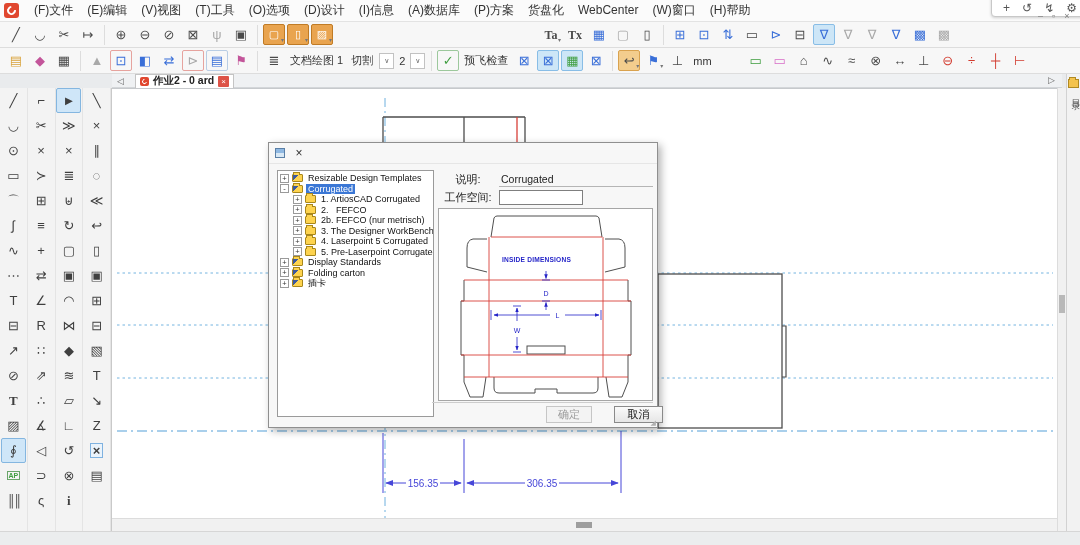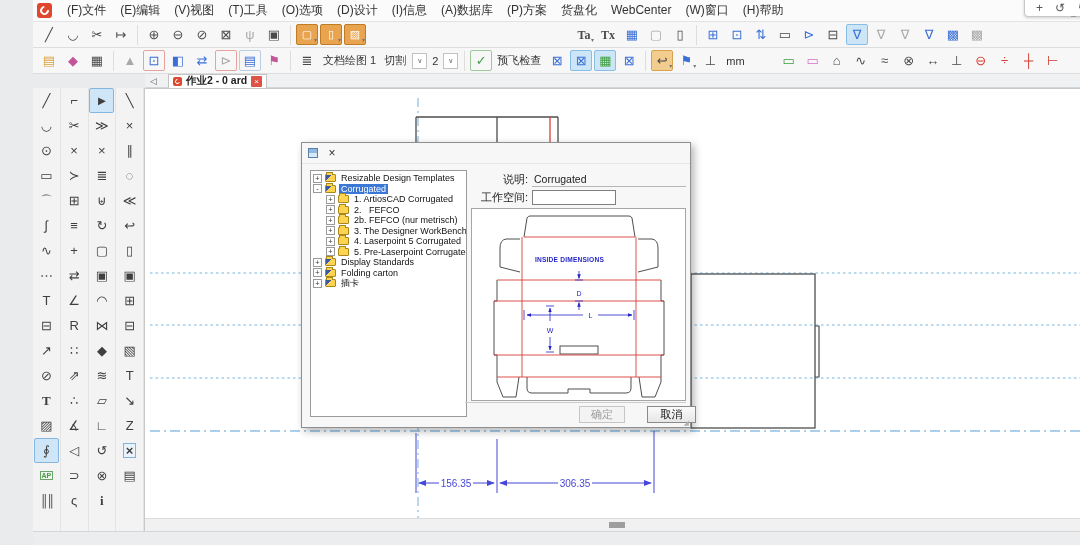--- a/index.html
+++ b/index.html
@@ -1,18 +1,18 @@
 <!DOCTYPE html>
 <html><head>
 <meta charset="utf-8">
 <style>
   * { margin:0; padding:0; box-sizing:border-box; }
   html,body { width:1080px; height:545px; overflow:hidden; background:#e9ebed;
     font-family:"Liberation Sans", sans-serif; }
-  #stage { position:relative; width:965px; height:545px; background:#e9ebed;margin-left:33px; }
+  #stage { position:relative; width:965px; height:545px; background:#e9ebed; }
 
   
   #menubar { position:absolute; left:0; top:0; width:1080px; height:22px; background:#fbfbfb;
     border-bottom:1px solid #e3e3e3; display:flex; align-items:center; padding-left:4px; z-index:5;}
   .logo { width:15px; height:15px; background:#e0472f; border-radius:3px; position:relative; flex:none; margin-right:8px;}
   .logo::after { content:""; position:absolute; inset:3px; border:2px solid #fff; border-radius:50%;
     border-top-color:transparent; transform:rotate(40deg); }
   .mitem { font-size:12px; color:#333; padding:0 7px; line-height:21px; white-space:nowrap; }
 
   
@@ -113,21 +113,21 @@
   .texp { width:9px; height:9px; border:1px solid #9a9a9a; background:#fff; font-size:7.5px; line-height:7px;
     text-align:center; color:#333; flex:none; margin-right:2px; }
   .tfi { width:11px; height:8px; background:#fdd34f; border:1px solid #a8871c; border-radius:1px;
     position:relative; flex:none; margin:0 3px 0 1px; }
   .tfi::before { content:""; position:absolute; top:-3px; left:0; width:5px; height:2px; background:#fdd34f;
     border:1px solid #a8871c; border-bottom:none; }
   .tfi.root { background:linear-gradient(135deg,#3c599e 0 38%,#fdd34f 38%); }
   .tlabel { font-size:9px; color:#111; padding:0 2px; white-space:pre; overflow:hidden; }
   .tlabel.sel { background:#3b77d5; color:#fff; }
   .frow { position:absolute; left:172px; display:flex; align-items:flex-end; width:212px; }
-  .flab { width:58px; text-align:right; font-size:11px; color:#222; padding-right:4px; flex:none;}
+  .flab { width:58px; text-align:center; font-size:11px; color:#222; padding-right:4px; flex:none;}
   #descrow { top:29px; } #descval { flex:1; font-size:10.5px; color:#222; border-bottom:1px solid #b5b5b5;
     padding:0 2px 1px; }
   #wsrow { top:47px; align-items:center; }
   #wsinput { width:84px; height:15px; border:1px solid #7f7f7f; background:#fff; font-size:10px; padding:0 2px;}
   #preview { position:absolute; left:169px; top:65px; width:215px; height:193px; background:#fff;
     border:1px solid #a6a6a6; }
   #dlgsep { position:absolute; left:163px; top:259px; width:221px; border-top:1px solid #cdcdcd; }
   .dbtn { position:absolute; top:263px; height:17px; font-size:11px; text-align:center; line-height:15px; }
   #okbtn { left:277px; width:46px; color:#9b9b9b; background:#f3f3f3; border:1px solid #c6c6c6; }
   #cancelbtn { left:345px; width:49px; color:#111; background:linear-gradient(#fafafa,#e6e6e6); border:1px solid #8a8a8a;}

